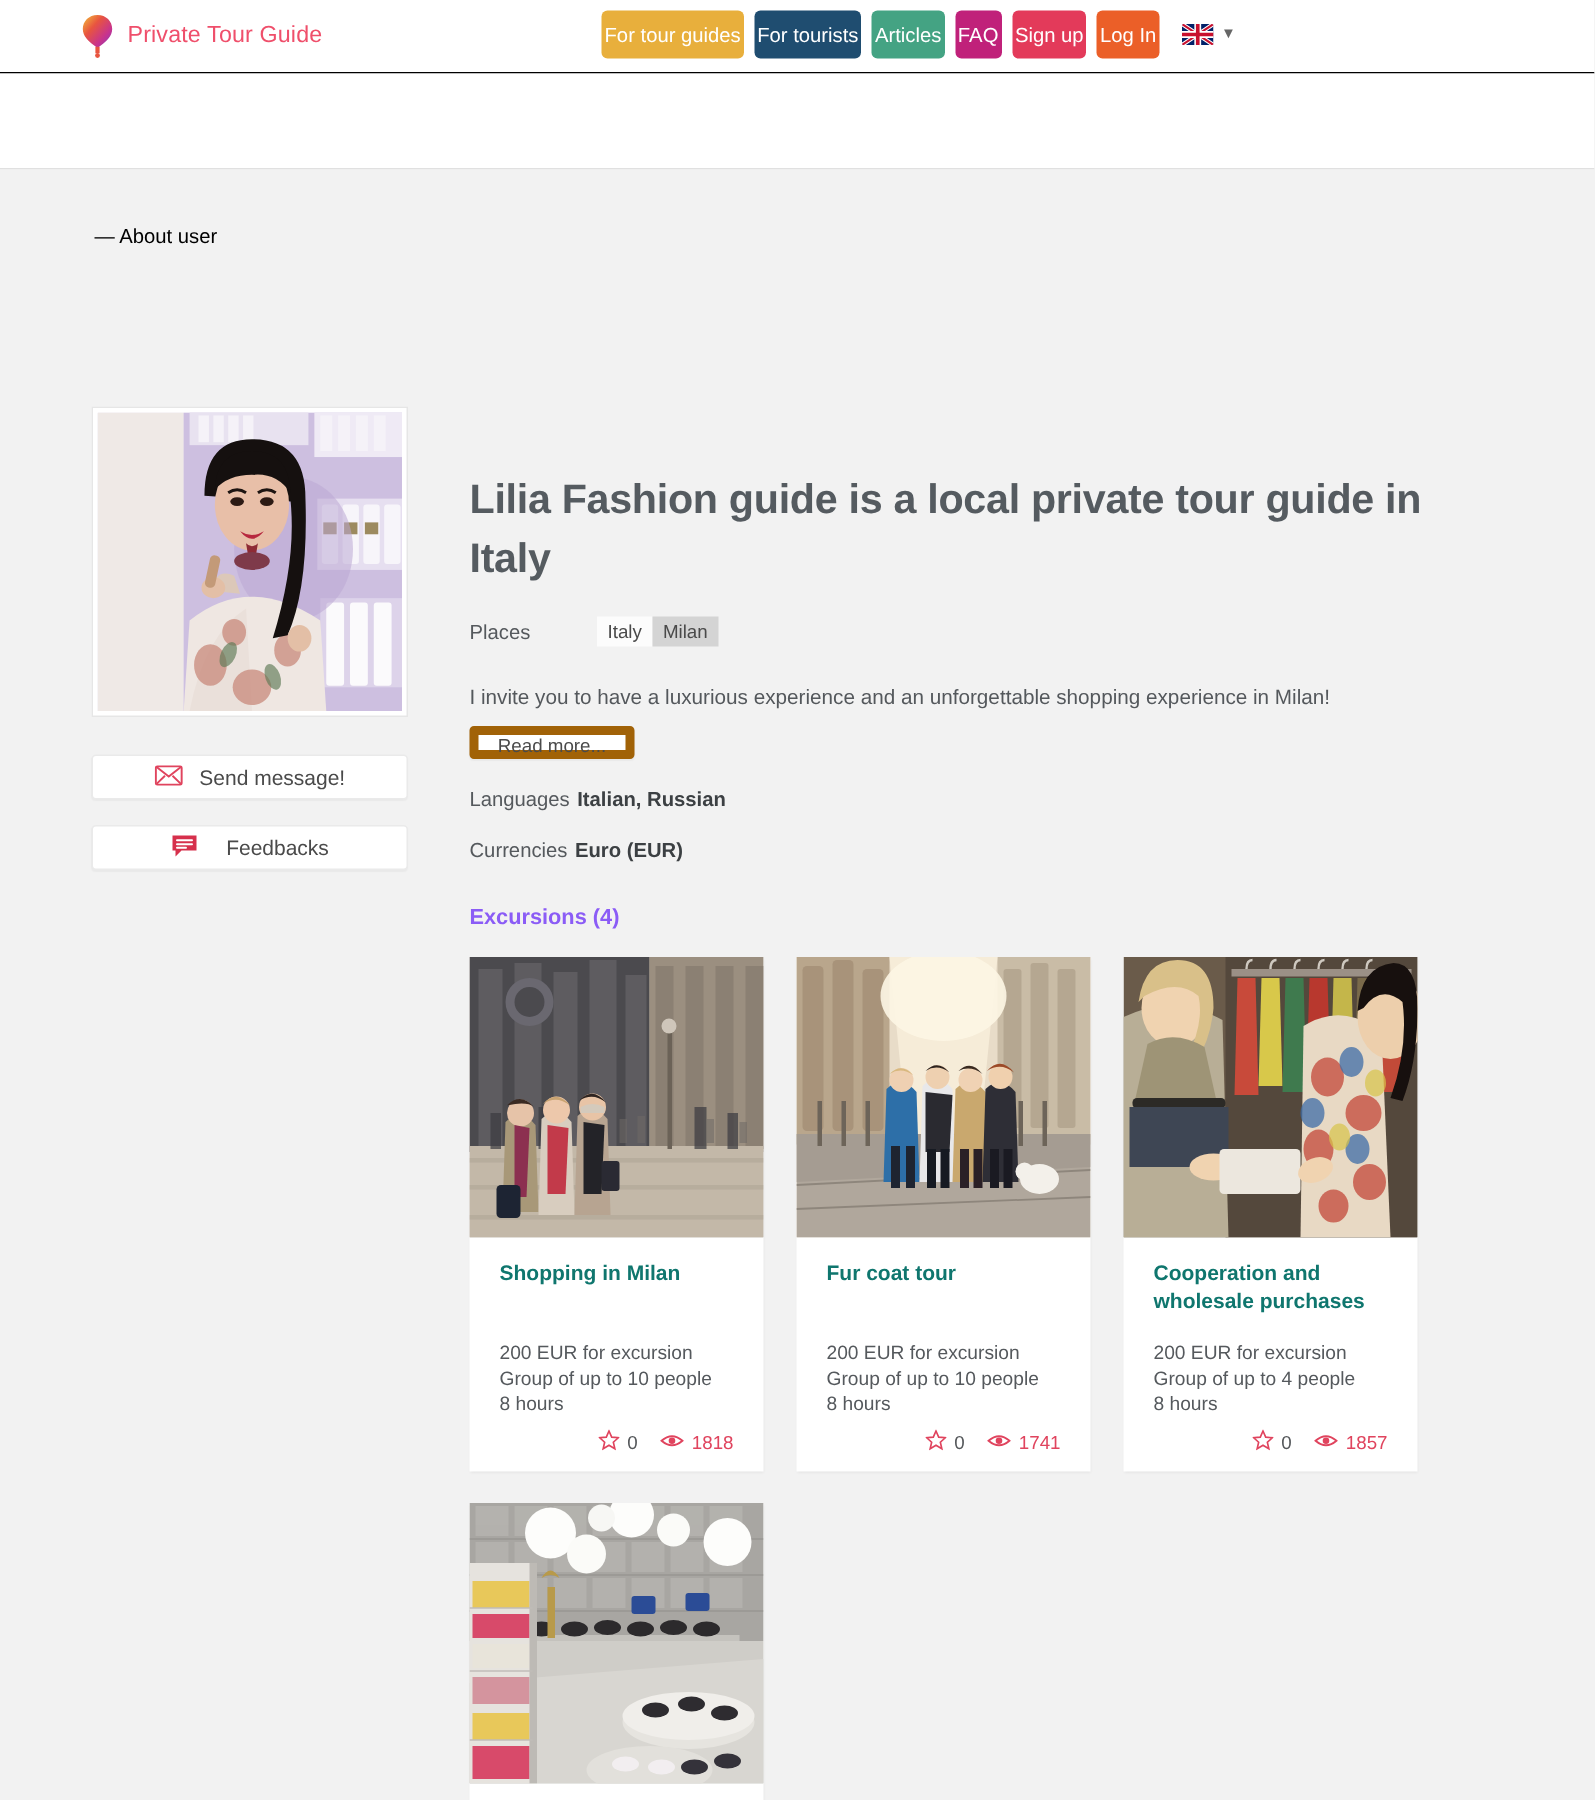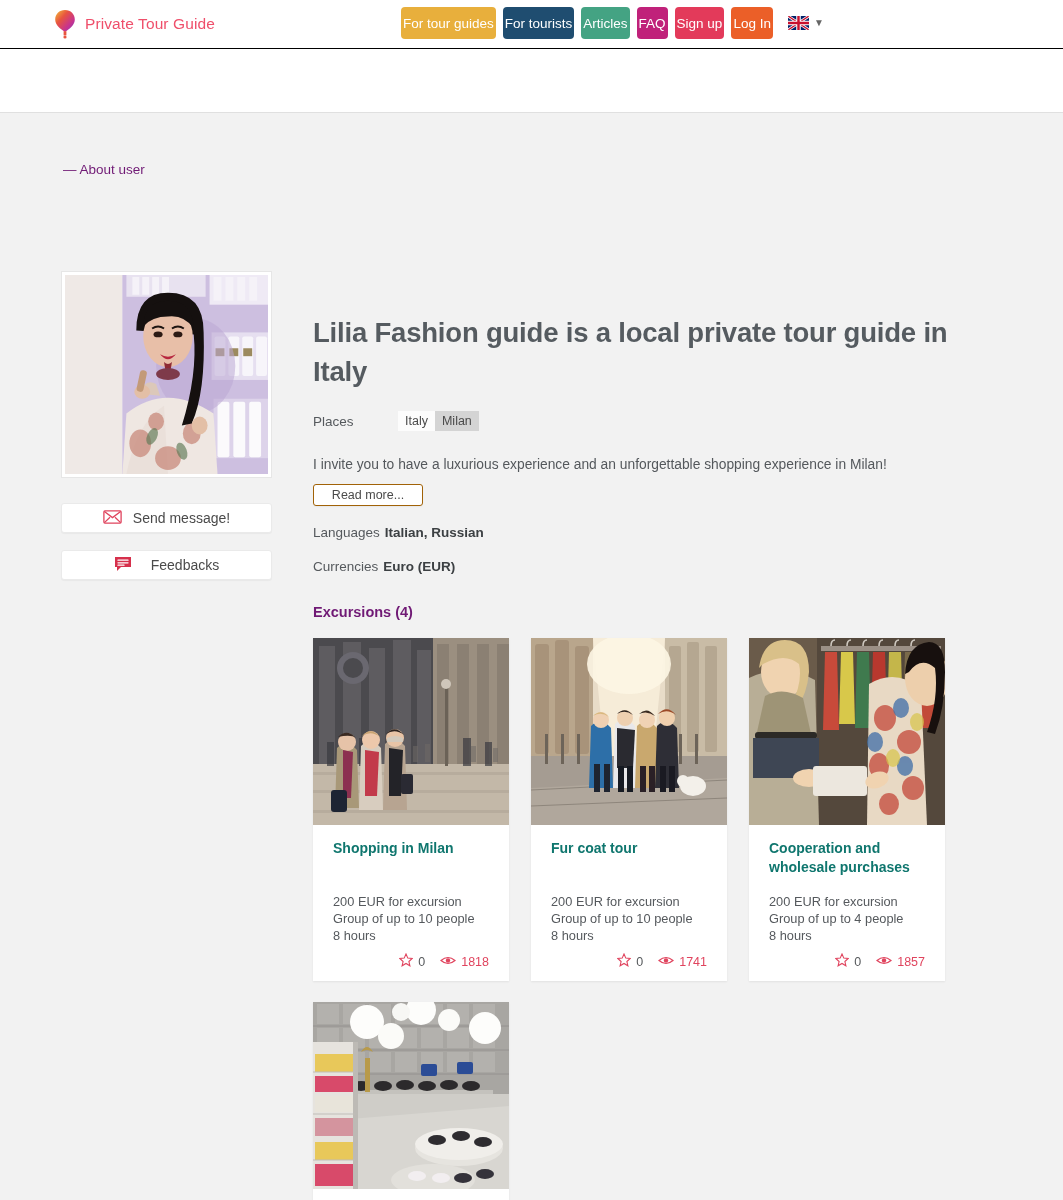--- a/index.html
+++ b/index.html
@@ -159,23 +159,23 @@
 
   
   .page {
     position: relative;
     background: #f2f2f2;
     height: 1086px;
   }
   .about-user {
     position: absolute;
     left: 63px;
-    top: 49px;
+    top: 37px;
     font-size: 13.5px;
-    color: #701a75;
+    color: #000000;
   }
 
   
   .sidebar { position: absolute; left: 61px; top: 158px; width: 211px; }
   .avatar-frame {
     width: 211px;
     height: 207px;
     background: #fff;
     padding: 3px;
     border: 1px solid #e6e6e6;
@@ -230,35 +230,35 @@
     margin-top: 25px;
     font-size: 13.8px;
     color: #54585c;
     line-height: 18px;
   }
   .readmore {
     margin-top: 10px;
     width: 110px;
     height: 22px;
     background: #fff;
-    border: 1px solid #a16207;
+    border: 6px solid #a16207;
     border-radius: 3px;
     font-size: 12.5px;
     color: #4a4a4a;
     cursor: pointer;
     box-shadow: 0 1px 1px rgba(0,0,0,.04);
     font-family: "Liberation Sans", sans-serif;
   }
   .kv { margin-top: 19px; font-size: 13.5px; color: #55595d; }
   .kv b { color: #3c4043; margin-left: 5px; }
   .excursions-title {
     margin-top: 30px;
     font-size: 14.5px;
     font-weight: bold;
-    color: #701a75;
+    color: #8b5cf6;
   }
 
   
   .grid {
     margin-top: 18px;
     display: flex;
     flex-wrap: wrap;
     gap: 21px 22px;
     width: 660px;
   }

